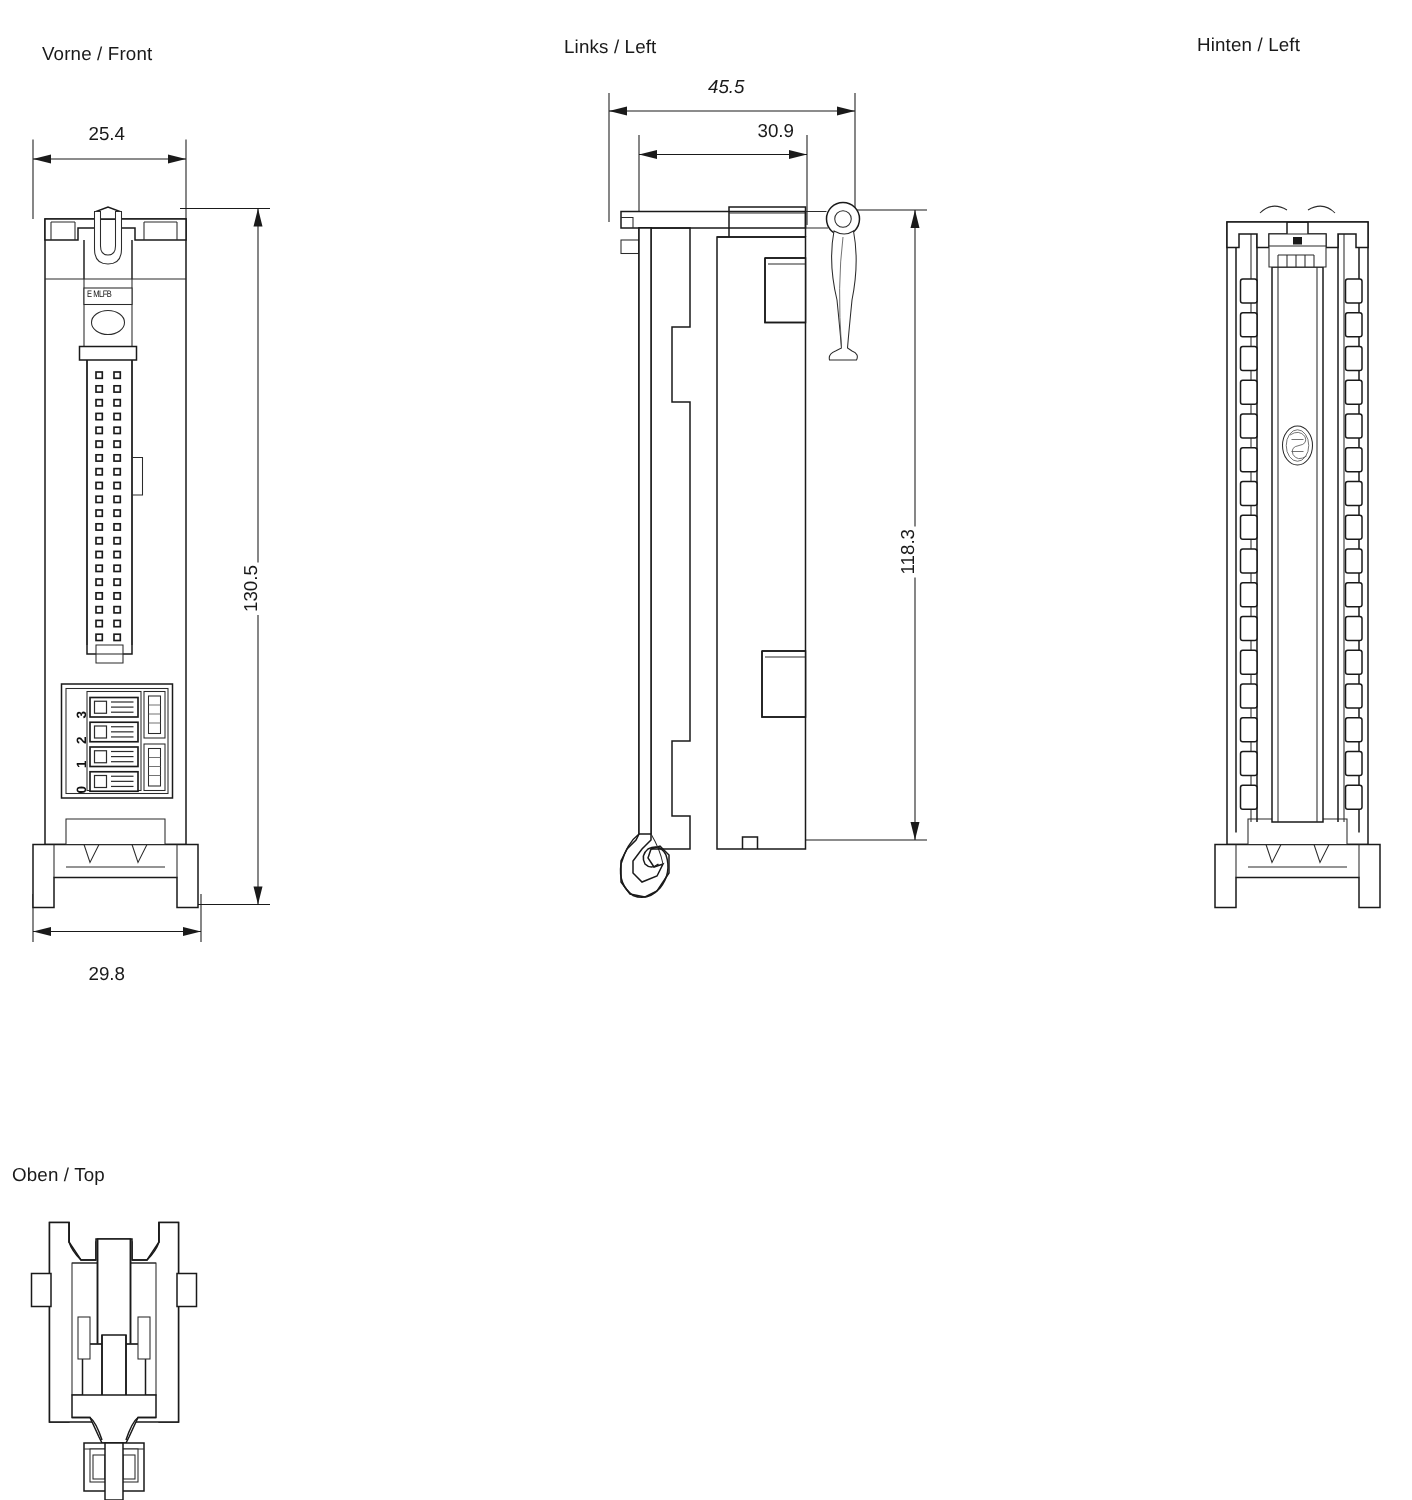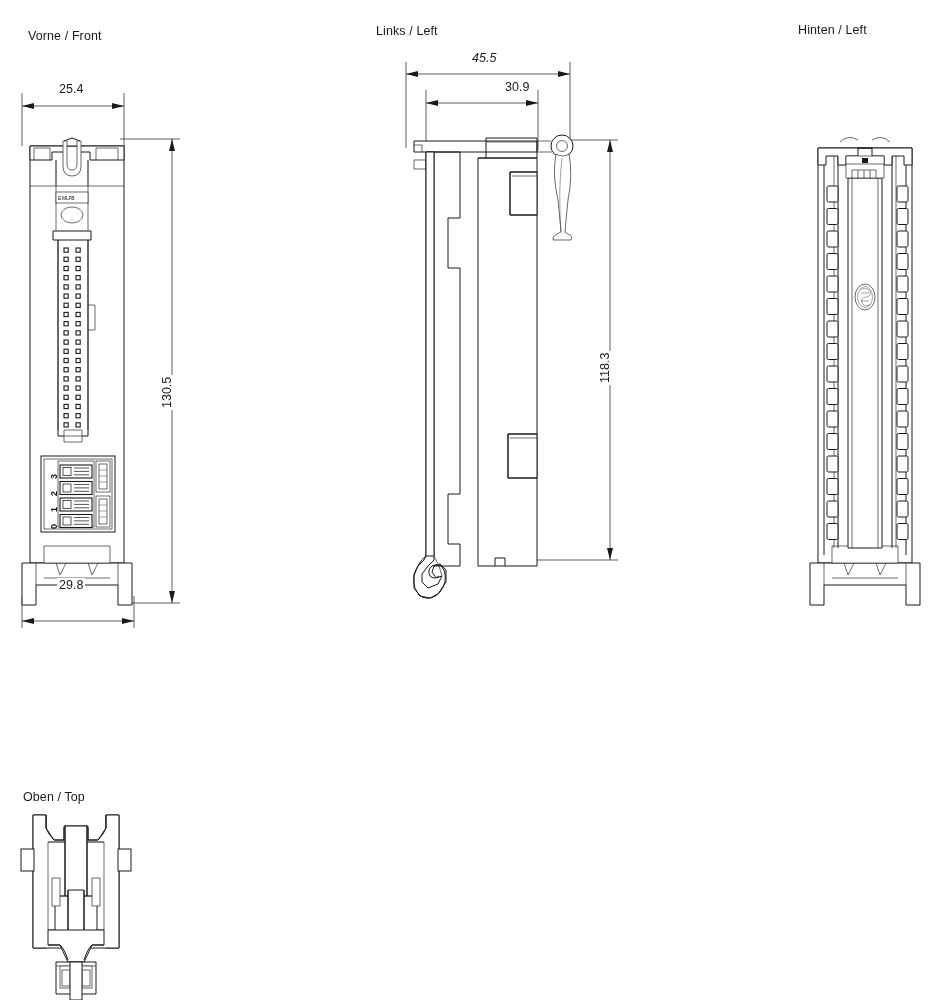--- a/index.html
+++ b/index.html
@@ -26,21 +26,21 @@
     position: absolute;
     font-family: "Liberation Sans", sans-serif;
     font-size: 12.5px;
     color: #1a1a1a;
     letter-spacing: 0.1px;
     white-space: nowrap;
   }
   .vt-front { left: 28px; top: 29px; }
   .vt-left  { left: 376px; top: 24px; }
   .vt-back  { left: 798px; top: 23px; }
-  .vt-top   { left: 23px; top: 776px; margin-top: 14px; }
+  .vt-top   { left: 8px; top: 776px; }
 
   svg.draw {
     position: absolute;
     left: 0; top: 0;
     width: 941px;
     height: 1000px;
     overflow: visible;
   }
   .ln      { fill: none; stroke: #1a1a1a; stroke-width: 1; }
   .ln-thin { fill: none; stroke: #2b2b2b; stroke-width: 0.7; }
@@ -436,21 +436,21 @@
       <rect class="fillw-t" x="82" y="970" width="8" height="16"></rect>
       <path class="fillw" d="M70,962 L70,1000 L82,1000 L82,962 Z"></path>
     </g>
 
   </svg>
 
   <div class="dim-text" style="left:57px; top:82px;">25.4</div>
 
   <div class="dim-text vert" style="left:160px; top:410px;">130.5</div>
 
-  <div class="dim-text" style="left:57px; top:578px;">29.8</div>
+  <div class="dim-text" style="left:57px; top:642px;">29.8</div>
 
   <div class="dim-text" style="left:470px; top:51px;font-style:italic;">45.5</div>
 
   <div class="dim-text" style="left:464px; top:80px;margin-left:39px;">30.9</div>
 
   <div class="dim-text vert" style="left:598px; top:385px;">118.3</div>
 
   <div class="tiny-label" style="left:58px; top:194px;">E MLFB</div>
 
   <div id="term-nums">

